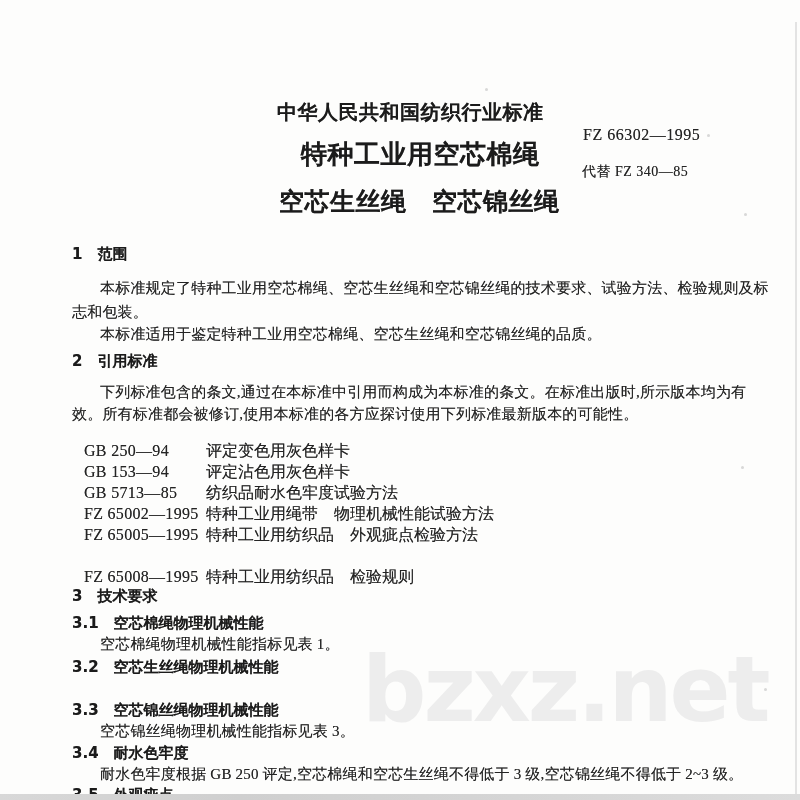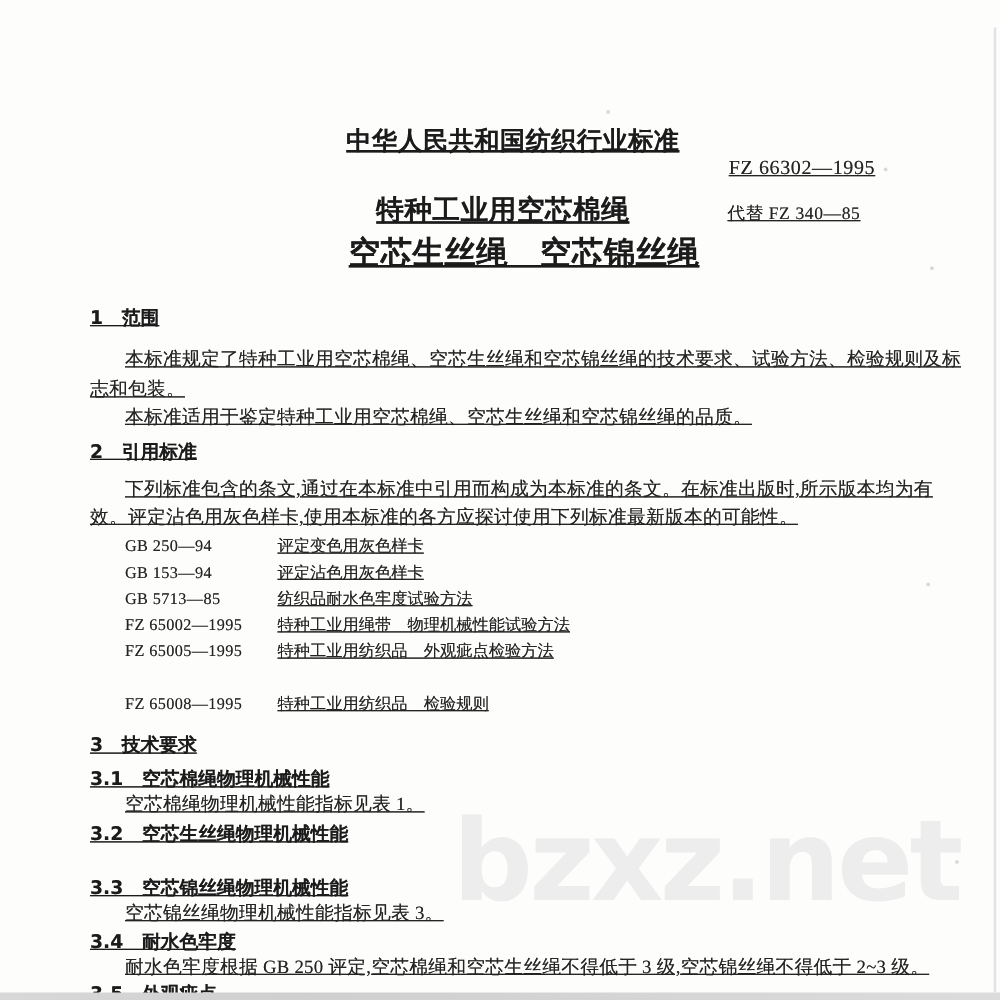--- a/index.html
+++ b/index.html
@@ -4,32 +4,32 @@
 <style>
   html,body{margin:0;padding:0;background:#e9e9e9;}
   #page{
     position:relative;width:800px;height:800px;margin:0 auto;
     background:#fdfdfc;overflow:hidden;
     font-family:"Liberation Serif","DejaVu Serif",serif;color:#222;
   }
   .abs{position:absolute;white-space:nowrap;line-height:1.15;}
   .sans{font-family:"DejaVu Sans","Liberation Sans",sans-serif;font-weight:bold;color:#1b1b1b;}
   .serif{font-family:"Liberation Serif","DejaVu Serif",serif;color:#242424;}
-  .ink{text-shadow:0 0 .4px rgba(20,20,20,.55);text-decoration:underline;}
+  .ink{text-shadow:0 0 .4px rgba(20,20,20,.55);}
   
   .authority{top:101px;left:277px;font-size:20px;letter-spacing:.5px;}
   .std-code{top:126px;left:583px;font-size:16px;letter-spacing:.5px;}
-  .title1{top:156px;left:301px;font-size:22px;letter-spacing:.5px;}
+  .title1{top:140px;left:301px;font-size:26px;letter-spacing:.5px;}
   .title2{top:188px;left:279px;font-size:25px;letter-spacing:.5px;}
   .supersedes{top:164px;left:582px;font-size:14px;letter-spacing:.5px;}
   
   .h15{font-size:15px;}
   .b15{font-size:15px;letter-spacing:.2px;}
   
-  .ref-row{left:100px;font-size:13px;}
+  .ref-row{left:84px;font-size:16px;margin-top:12px;}
   .ref-code{display:inline-block;width:122px;letter-spacing:.3px;}
   
   .watermark{
     top:645px;left:362px;font-size:90px;font-weight:bold;
     font-family:"DejaVu Sans","Liberation Sans",sans-serif;
     color:#ededed;letter-spacing:-3px;line-height:1;
   }
   
   .edge-right{position:absolute;left:795px;top:22px;width:2px;height:772px;background:#e3e3e3;}
   .strip-bottom{position:absolute;left:0;top:794px;width:800px;height:6px;
@@ -49,21 +49,21 @@
   <div class="abs sans ink title2">空芯生丝绳　空芯锦丝绳</div>
   <div class="abs serif ink supersedes">代替 FZ 340—85</div>
 
   <div class="abs sans ink h15" style="top:246px;left:72px;">1　范围</div>
   <div class="abs serif ink b15" style="top:280px;left:100px;">本标准规定了特种工业用空芯棉绳、空芯生丝绳和空芯锦丝绳的技术要求、试验方法、检验规则及标</div>
   <div class="abs serif ink b15" style="top:304px;left:72px;">志和包装。</div>
   <div class="abs serif ink b15" style="top:326px;left:100px;">本标准适用于鉴定特种工业用空芯棉绳、空芯生丝绳和空芯锦丝绳的品质。</div>
 
   <div class="abs sans ink h15" style="top:353px;left:72px;">2　引用标准</div>
   <div class="abs serif ink b15" style="top:384px;left:100px;">下列标准包含的条文,通过在本标准中引用而构成为本标准的条文。在标准出版时,所示版本均为有</div>
-  <div class="abs serif ink b15" style="top:406px;left:72px;">效。评定沾色用灰色样卡,使用本标准的各方应探讨使用下列标准最新版本的可能性。</div>
+  <div class="abs serif ink b15" style="top:406px;left:72px;">效。所有标准都会被修订,使用本标准的各方应探讨使用下列标准最新版本的可能性。</div>
 
   <div class="abs serif ink ref-row" style="top:430px;">
     <span class="ref-code">GB 250—94</span><span>评定变色用灰色样卡</span>
   </div>
   <div class="abs serif ink ref-row" style="top:451px;">
     <span class="ref-code">GB 153—94</span><span>评定沾色用灰色样卡</span>
   </div>
   <div class="abs serif ink ref-row" style="top:472px;">
     <span class="ref-code">GB 5713—85</span><span>纺织品耐水色牢度试验方法</span>
   </div>

